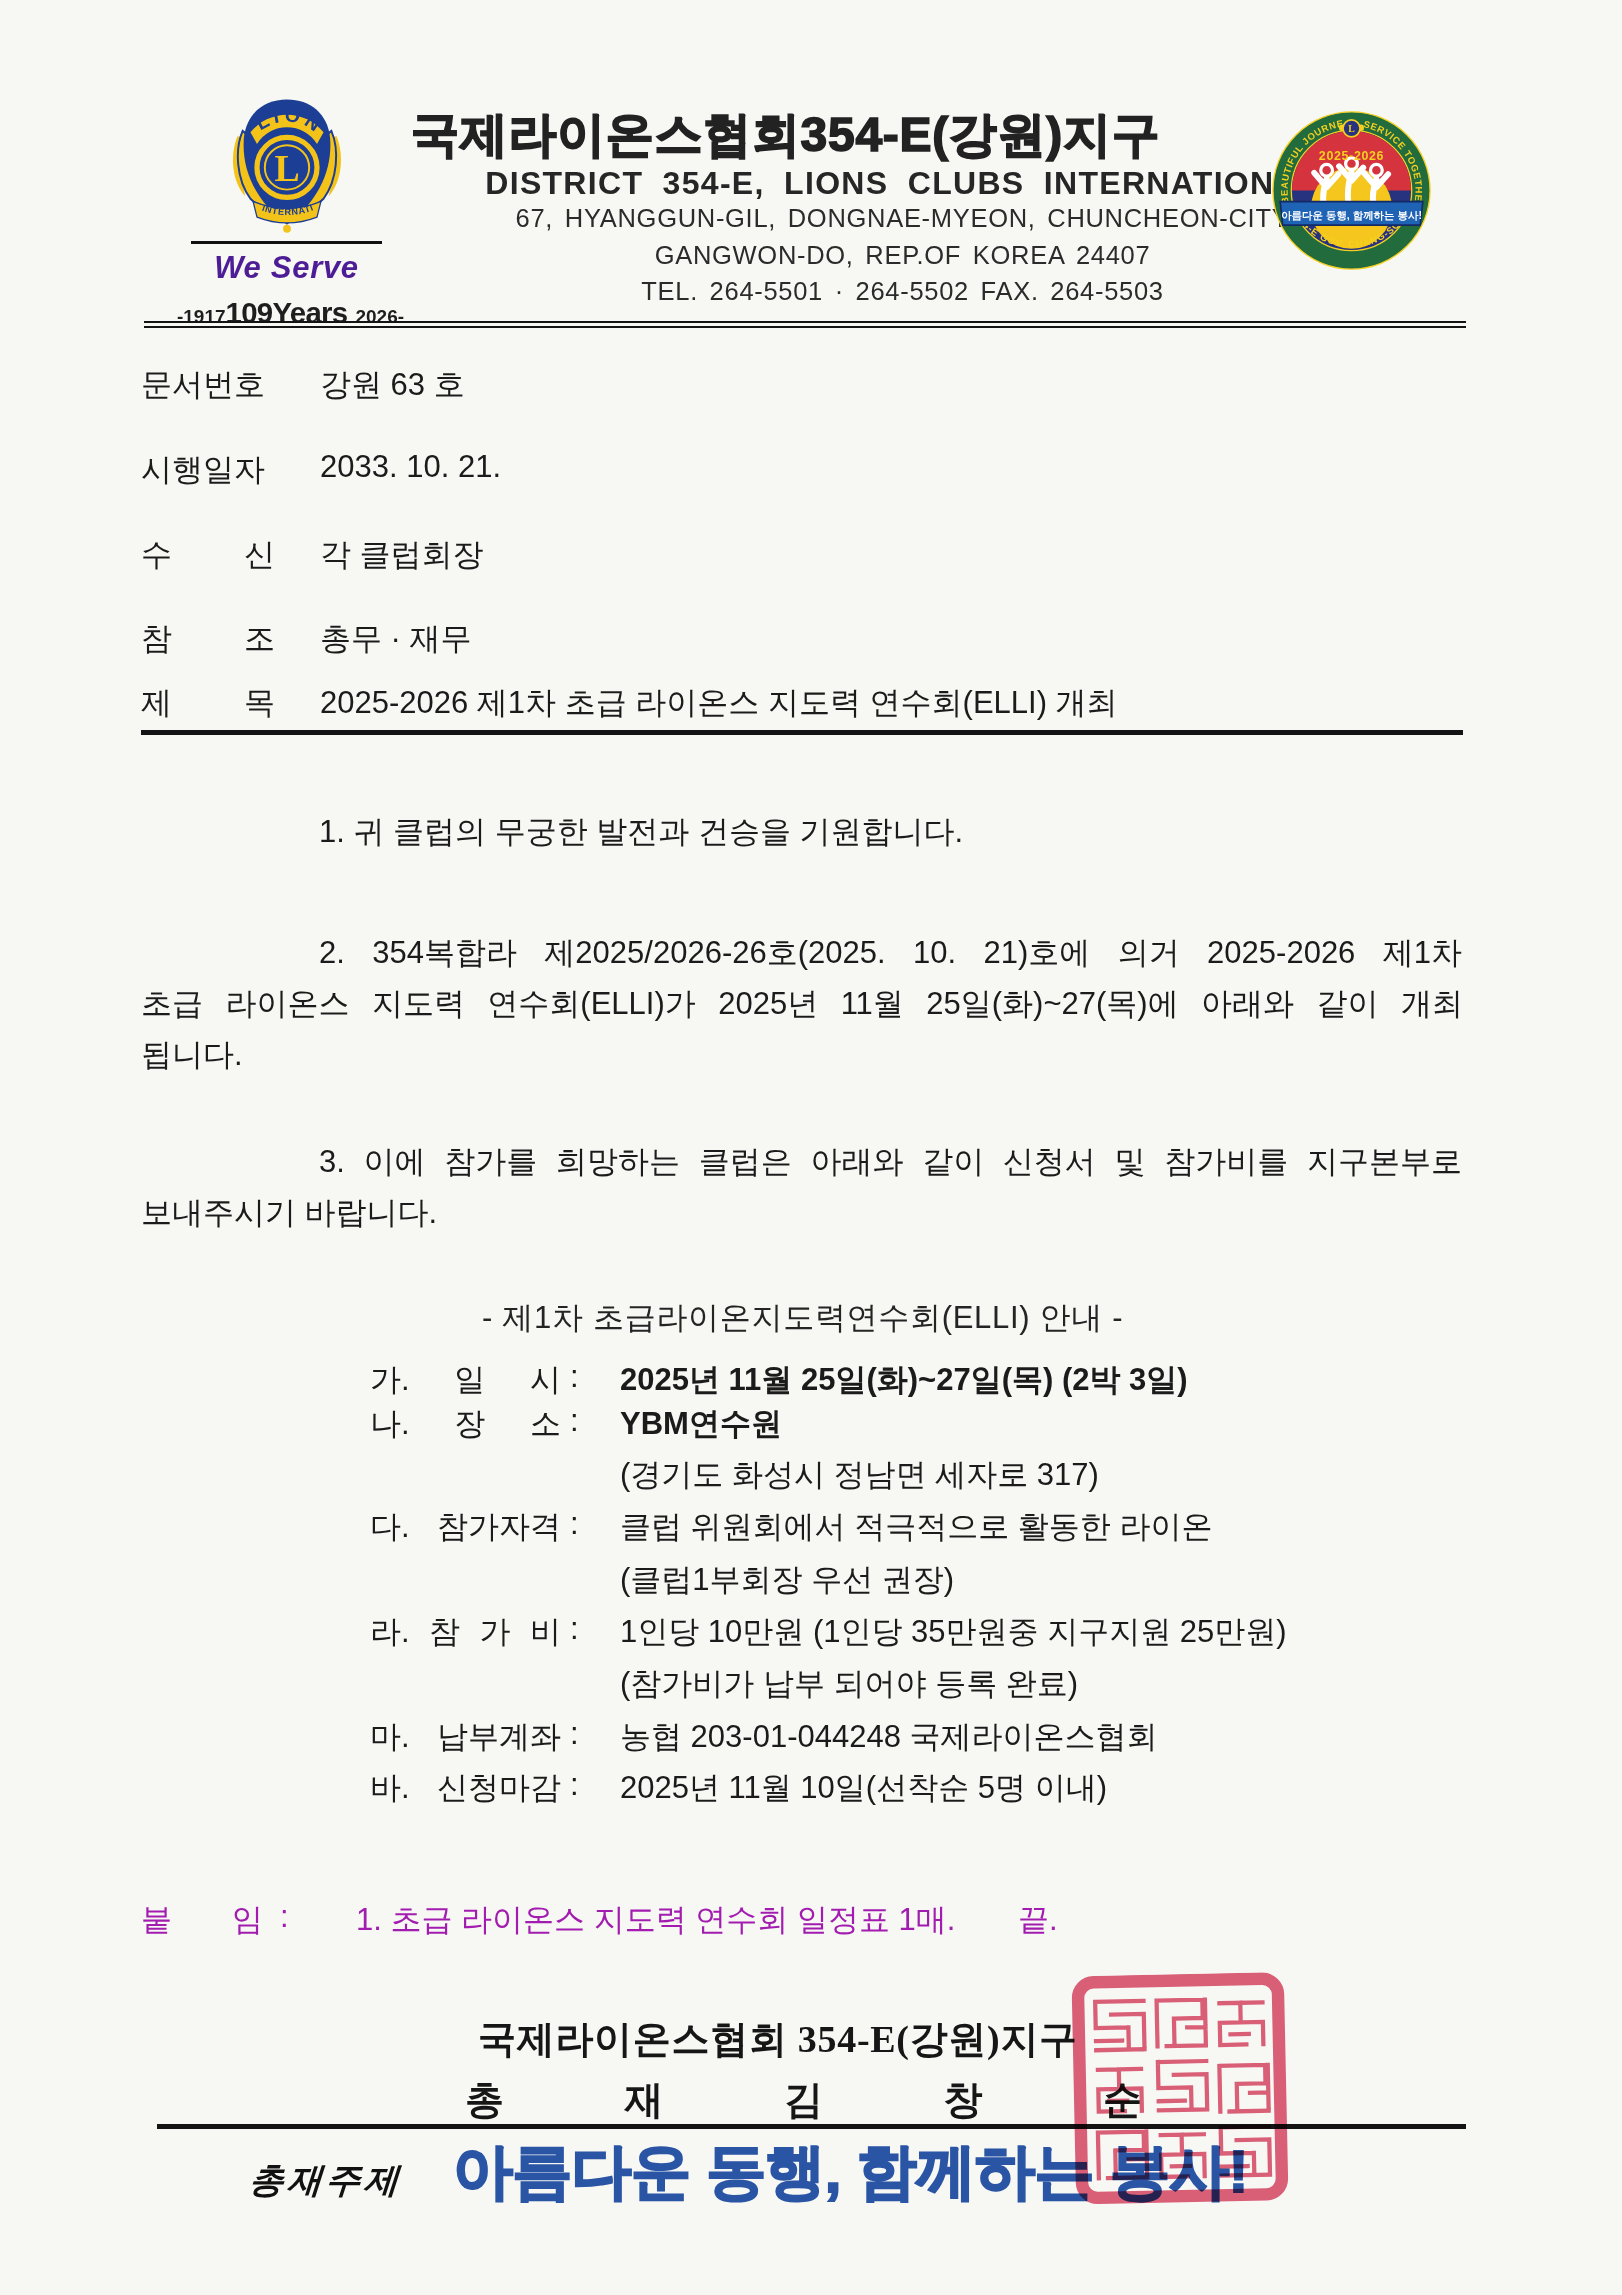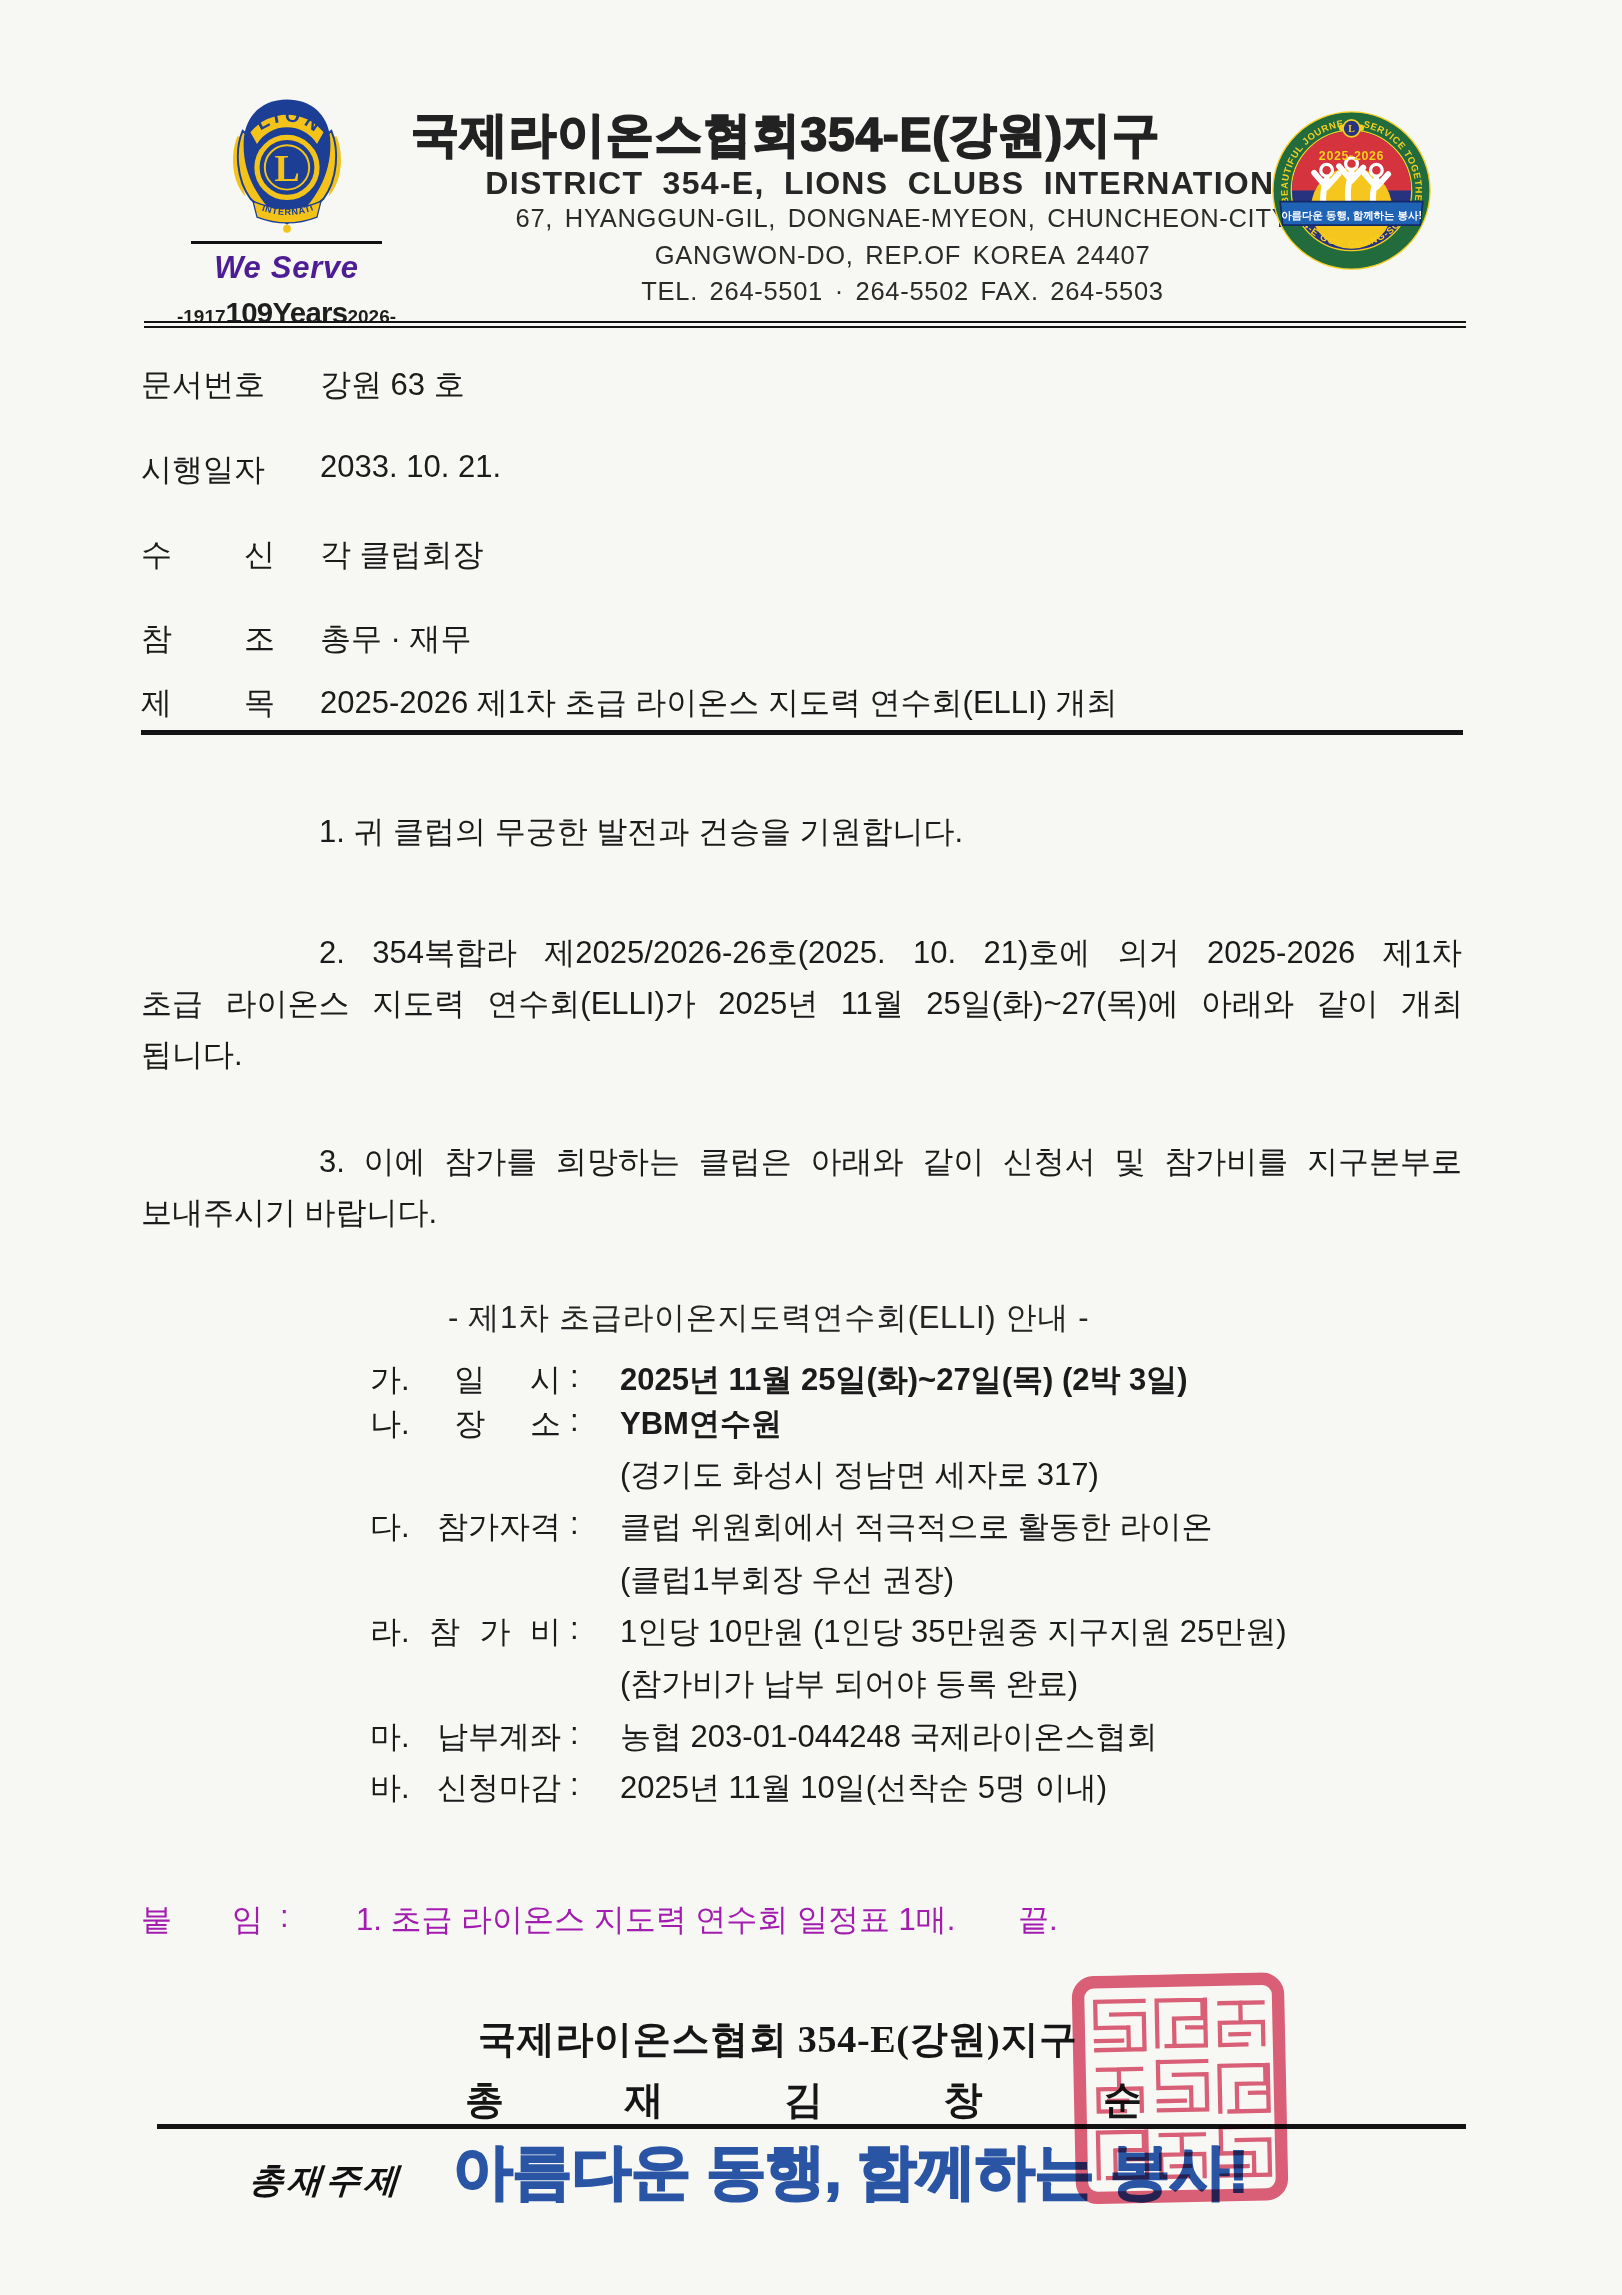--- a/index.html
+++ b/index.html
@@ -18,21 +18,21 @@
   
   .org-title-ko{
     font-size:48px;font-weight:900;letter-spacing:0.7px;
     -webkit-text-stroke:1.6px #222;color:#222;
   }
   .hdr-center{width:1073px;text-align:center;}
   .org-title-en{font-size:32px;font-weight:bold;letter-spacing:1.3px;word-spacing:9.2px;color:#262626;}
   .addr{font-size:25.5px;letter-spacing:0.7px;word-spacing:3.9px;color:#2b2b2b;}
   .we-serve{font-size:31px;font-weight:bold;font-style:italic;letter-spacing:0.7px;color:#4c1d95;}
   .years-line{display:flex;align-items:baseline;justify-content:center;color:#1e1e1e;}
-  .years-sm{font-size:19px;font-weight:bold;}
+  .years-sm{font-size:19px;font-weight:bold;margin-left:8px;}
   .years-lg{font-size:29.4px;font-weight:bold;letter-spacing:-0.7px;}
   .logo-rule{height:0;border-top:3.3px solid #111;}
 
   .dbl-rule{height:3.3px;border-top:2.6px solid #141414;border-bottom:2.6px solid #141414;}
   .thick-rule{height:5.2px;background:#141414;}
 
   
   .meta-row{font-size:31px;color:#1b1b1b;height:39px;}
   .meta-label{display:inline-block;width:134px;text-align:justify;text-align-last:justify;}
   .meta-value{position:absolute;left:179px;top:0;white-space:nowrap;}
@@ -206,21 +206,21 @@
 
   <div class="abs para" style="left:319px;top:811px;">1. 귀 클럽의 무궁한 발전과 건승을 기원합니다.</div>
 
   <div class="abs para just" style="left:319px;top:932px;width:1143px;">2. 354복합라 제2025/2026-26호(2025. 10. 21)호에 의거 2025-2026 제1차</div>
   <div class="abs para just" style="left:141px;top:983px;width:1322px;">초급 라이온스 지도력 연수회(ELLI)가 2025년 11월 25일(화)~27(목)에 아래와 같이 개최</div>
   <div class="abs para" style="left:141px;top:1034px;">됩니다.</div>
 
   <div class="abs para just" style="left:319px;top:1141px;width:1143px;">3. 이에 참가를 희망하는 클럽은 아래와 같이 신청서 및 참가비를 지구본부로</div>
   <div class="abs para" style="left:141px;top:1192px;">보내주시기 바랍니다.</div>
 
-  <div class="abs notice-head nw" style="left:448px;top:1297px;">- 제1차 초급라이온지도력연수회(ELLI) 안내 -</div>
+  <div class="abs notice-head nw" style="left:482px;top:1297px;">- 제1차 초급라이온지도력연수회(ELLI) 안내 -</div>
 
   <div class="abs li-row" style="left:370px;top:1351px;margin-top:8px;">
     <span class="li-label">가. 일 시</span>
     <span class="li-colon">:</span>
     <span class="li-value li-bold">2025년 11월 25일(화)~27일(목) (2박 3일)</span>
   </div>
   <div class="abs li-row" style="left:370px;top:1403px;">
     <span class="li-label">나. 장 소</span>
     <span class="li-colon">:</span>
     <span class="li-value li-bold">YBM연수원</span>

